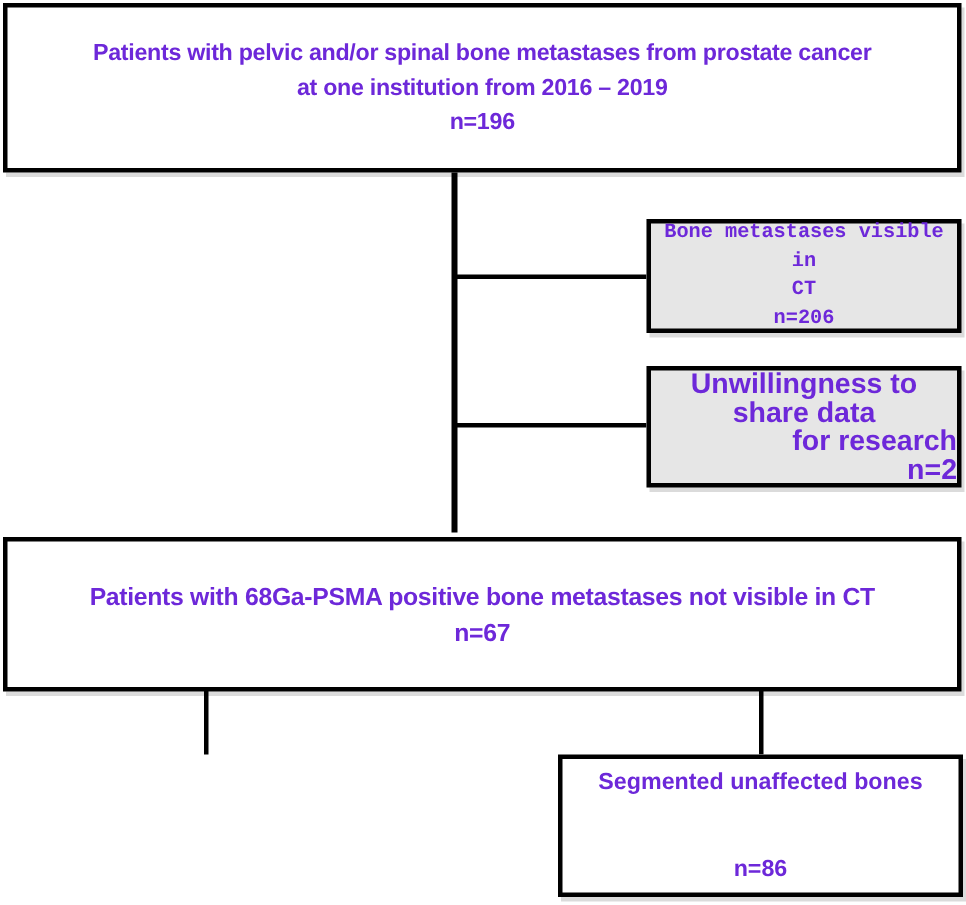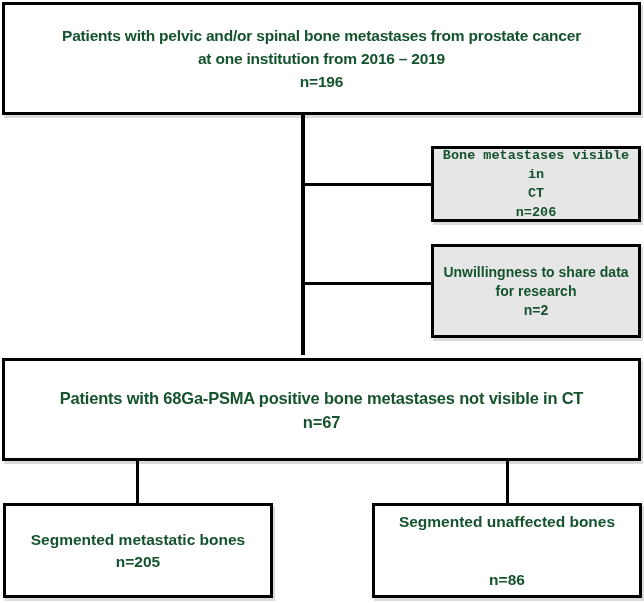--- a/index.html
+++ b/index.html
@@ -4,21 +4,21 @@
 <style>
   * { margin: 0; padding: 0; box-sizing: border-box; }
   html, body { background: #ffffff; }
   .canvas {
     position: relative;
     width: 644px;
     height: 603px;
     background: #ffffff;
     font-family: "Liberation Sans", sans-serif;
     font-weight: bold;
-    color: #14532d;
+    color: #6d28d9;
     overflow: hidden;
   }
   .box {
     position: absolute;
     border: 3px solid #000000;
     background: #ffffff;
     display: flex;
     flex-direction: column;
     align-items: center;
     justify-content: center;
@@ -30,22 +30,22 @@
 
   .node-enrollment {
     left: 2px; top: 2px; width: 639px; height: 113px;
     font-size: 15.5px; line-height: 23px; letter-spacing: -0.2px;
   }
   .node-excl-1 {
     left: 431px; top: 146px; width: 210px; height: 76px;
     font-size: 13.5px; line-height: 19px; font-family: Liberation Mono, monospace;
   }
   .node-excl-2 {
-    left: 431px; top: 244px; width: 210px; height: 94px;
-    font-size: 14px; line-height: 19px;
+    left: 431px; top: 244px; width: 210px; height: 81px;
+    font-size: 19px; line-height: 19px; align-items: flex-end;
   }
   .node-included {
     left: 2px; top: 358px; width: 639px; height: 103px;
     font-size: 16.5px; line-height: 24px; letter-spacing: -0.2px;
   }
   .node-seg-left {
     left: 3px; top: 503px; width: 270px; height: 95px;
     font-size: 15.5px; line-height: 22px;
   }
   .node-seg-right {
@@ -88,23 +88,19 @@
   </div>
 
   <div class="box node-included">
     <span>Patients with 68Ga-PSMA positive bone metastases not visible in CT</span>
     <span>n=67</span>
   </div>
 
   <div class="line drop-left"></div>
   <div class="line drop-right"></div>
 
-  <div class="box node-seg-left">
-    <span>Segmented metastatic bones</span>
-    <span>n=205</span>
-  </div>
 
   <div class="box node-seg-right">
     <span>Segmented unaffected bones</span>
     <span>n=86</span>
   </div>
 
 </div>
 
 </body></html>

